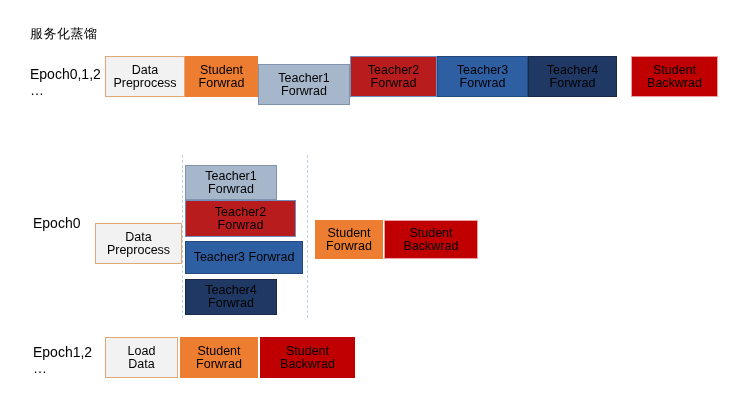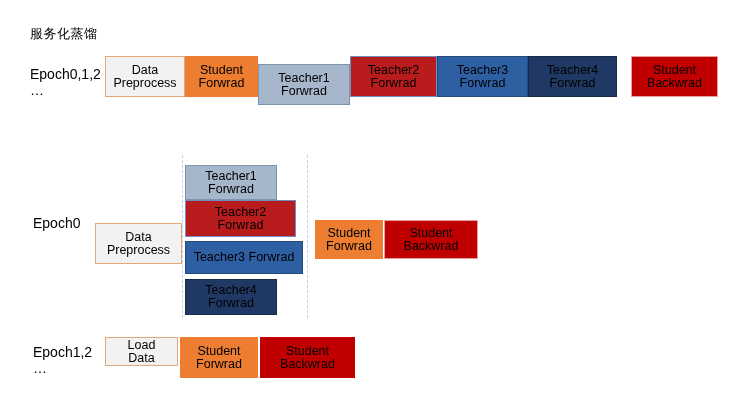--- a/index.html
+++ b/index.html
@@ -148,21 +148,21 @@
   <div class="bar fill-student-bw" style="left:384px; top:220px; width:94px; height:39px;">
     <span>Student
 Backwrad</span>
   </div>
 
   <div class="epoch-label" style="left:33px; top:344px;">
     <span>Epoch1,2</span>
     <span class="dots">…</span>
   </div>
 
-  <div class="bar fill-loaddata" style="left:105px; top:337px; width:73px; height:29px;">
+  <div class="bar fill-loaddata" style="left:105px; top:337px; width:73px; height:41px;">
     <span>Load
 Data</span>
   </div>
   <div class="bar fill-student-fw" style="left:180px; top:337px; width:78px; height:41px;">
     <span>Student
 Forwrad</span>
   </div>
   <div class="bar fill-student-bw-dark" style="left:260px; top:337px; width:95px; height:41px;">
     <span>Student
 Backwrad</span>

